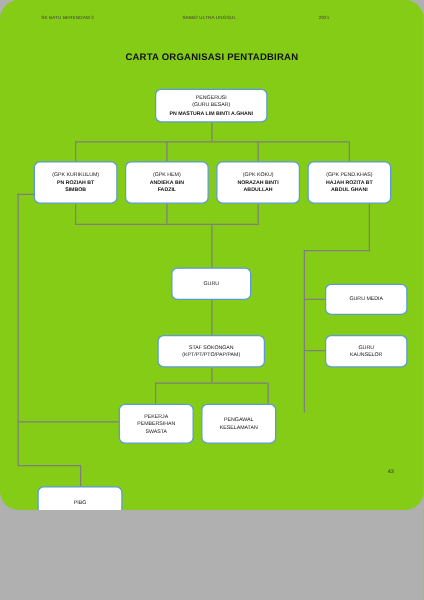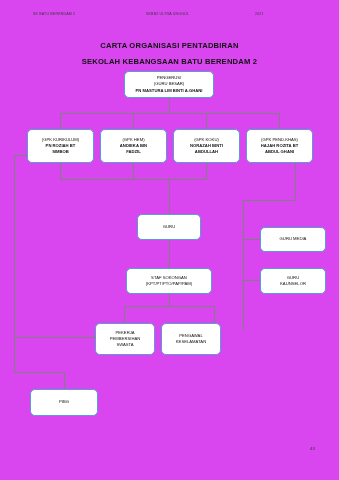--- a/index.html
+++ b/index.html
@@ -1,22 +1,23 @@
 <!DOCTYPE html>
 <html><head>
 <meta charset="utf-8">
 <style>
   html,body{margin:0;padding:0;background:#b0b0b0;}
   body{font-family:"Liberation Sans",sans-serif;}
   .page{
     position:relative;
-    width:339px;height:480px;
-    background:#d946ef;
+    width:339px;height:408px;
+    background:#84cc16;
     overflow:hidden;
     box-sizing:border-box;
+    border-radius:15px;
   }
   .hdr{
     position:absolute;top:12px;left:0;width:339px;height:10px;
     font-size:3.6px;letter-spacing:.15px;color:#3a3a3a;
   }
   .hdr span{position:absolute;white-space:nowrap;}
   .hdr-left{left:33px;}
   .hdr-mid{left:146px;}
   .hdr-right{left:255px;}
   .title{
@@ -60,21 +61,20 @@
 
 <div class="page">
 
   <div class="hdr">
     <span class="hdr-left">SK BATU BERENDAM 2</span>
     <span class="hdr-mid">SKBB2 ULTRA UNGGUL</span>
     <span class="hdr-right">2021</span>
   </div>
 
   <div class="title title1">CARTA ORGANISASI PENTADBIRAN</div>
-  <div class="title title2">SEKOLAH KEBANGSAAN BATU BERENDAM 2</div>
 
   <div class="conn v" style="left:169px;top:98px;height:15px;"></div>
   <div class="conn h" style="left:60px;top:113px;width:219px;"></div>
   <div class="conn v" style="left:60px;top:113px;height:16px;"></div>
   <div class="conn v" style="left:133px;top:113px;height:16px;"></div>
   <div class="conn v" style="left:206px;top:113px;height:16px;"></div>
   <div class="conn v" style="left:279px;top:113px;height:16px;"></div>
 
   <div class="conn v" style="left:60px;top:163px;height:16px;"></div>
   <div class="conn v" style="left:133px;top:163px;height:16px;"></div>

